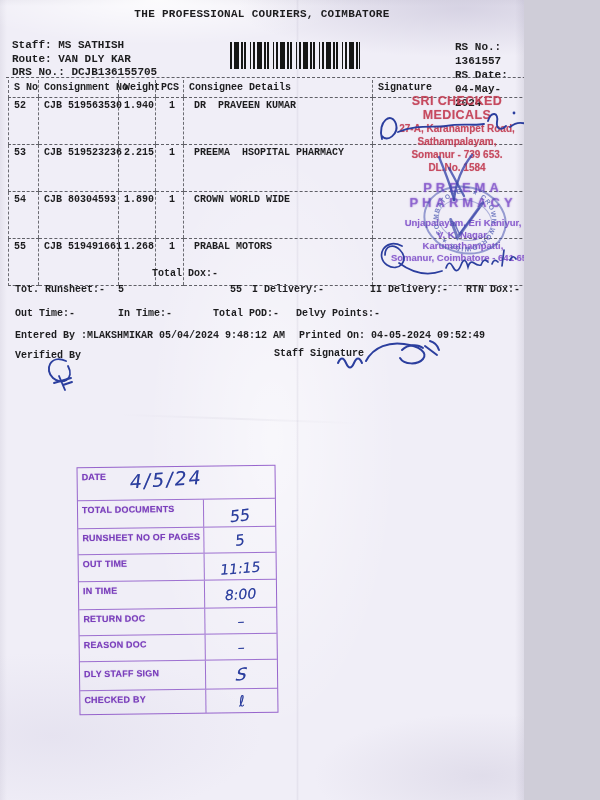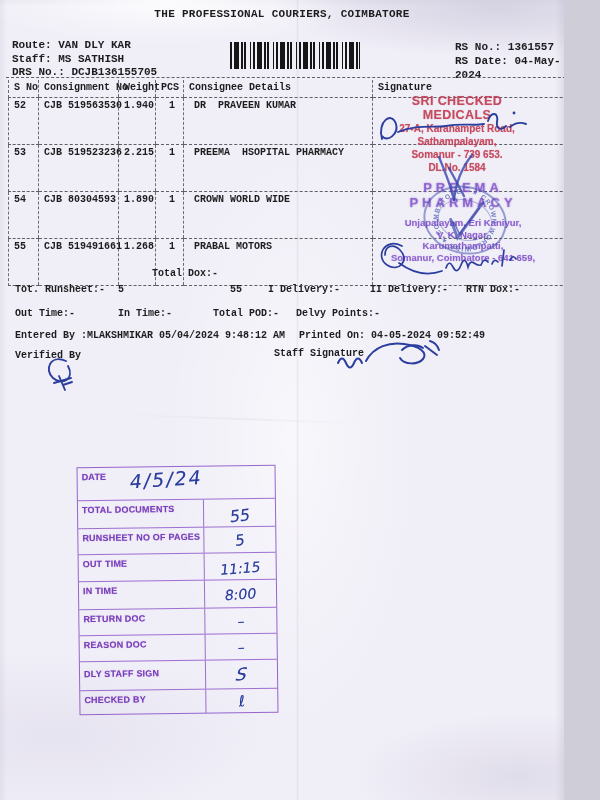--- a/index.html
+++ b/index.html
@@ -1,18 +1,18 @@
 <!DOCTYPE html>
 <html><head>
 <meta charset="utf-8">
 <style>
   html,body{margin:0;padding:0;}
   body{width:600px;height:800px;background:#cfcdd8;}
   .page{
-    position:relative;width:564px;height:800px;overflow:hidden;
+    position:relative;width:524px;height:800px;overflow:hidden;
     font-family:"Liberation Mono","DejaVu Sans Mono",monospace;
     color:#1d1d1f;
     background:
       radial-gradient(ellipse 320px 70px at 88% 1%, rgba(176,170,198,.40), transparent 70%),
       radial-gradient(ellipse 260px 60px at 30% 0%, rgba(255,255,255,.85), transparent 75%),
       radial-gradient(ellipse 180px 420px at 52% 55%, rgba(255,255,255,.55), transparent 70%),
       radial-gradient(ellipse 300px 120px at 10% 92%, rgba(200,195,220,.25), transparent 70%),
       radial-gradient(ellipse 240px 90px at 92% 97%, rgba(188,182,206,.30), transparent 70%),
       linear-gradient(90deg, rgba(120,115,140,.10), transparent 7px),
       linear-gradient(270deg, rgba(120,115,140,.14), transparent 9px),
@@ -74,22 +74,22 @@
   .crown-svg{position:absolute;left:418px;top:183px;transform:rotate(14deg);}
 </style>
 </head>
 <body>
 
 <div class="page">
 
   <div class="hdr-title">THE PROFESSIONAL COURIERS, COIMBATORE</div>
 
   <div class="hdr-left">
+    <div>Staff: MS SATHISH</div>
     <div>Route: VAN DLY KAR</div>
-    <div>Staff: MS SATHISH</div>
     <div>DRS No.: DCJB136155705</div>
   </div>
 
   <div class="barcode"></div>
 
   <div class="hdr-right">
     <div>RS No.: 1361557</div>
     <div>RS Date: 04-May-2024</div>
   </div>
 
@@ -225,21 +225,21 @@
         <path d="M72,14 C78,8 88,8 93,12"></path>
         <path d="M95,10 l12,9 m-7,-14 q7,2 9,9"></path>
       </g>
     </svg>
   </div>
 
   <div class="summary abs" style="left:15px;top:284px">Tot. Runsheet:-</div>
   <div class="summary abs" style="left:118px;top:284px">5</div>
   <div class="summary abs" style="left:152px;top:268px">Total Dox:-</div>
   <div class="summary abs" style="left:230px;top:284px">55</div>
-  <div class="summary abs" style="left:268px;top:284px">I Delivery:-</div>
+  <div class="summary abs" style="left:252px;top:284px">I Delivery:-</div>
   <div class="summary abs" style="left:370px;top:284px">II Delivery:-</div>
   <div class="summary abs" style="left:466px;top:284px">RTN Dox:-</div>
 
   <div class="summary abs" style="left:15px;top:308px">Out Time:-</div>
   <div class="summary abs" style="left:118px;top:308px">In Time:-</div>
   <div class="summary abs" style="left:213px;top:308px">Total POD:-</div>
   <div class="summary abs" style="left:296px;top:308px">Delvy Points:-</div>
 
   <div class="summary abs" style="left:15px;top:330px">Entered By :MLAKSHMIKAR 05/04/2024 9:48:12 AM</div>
   <div class="summary abs" style="left:299px;top:330px">Printed On: 04-05-2024 09:52:49</div>

